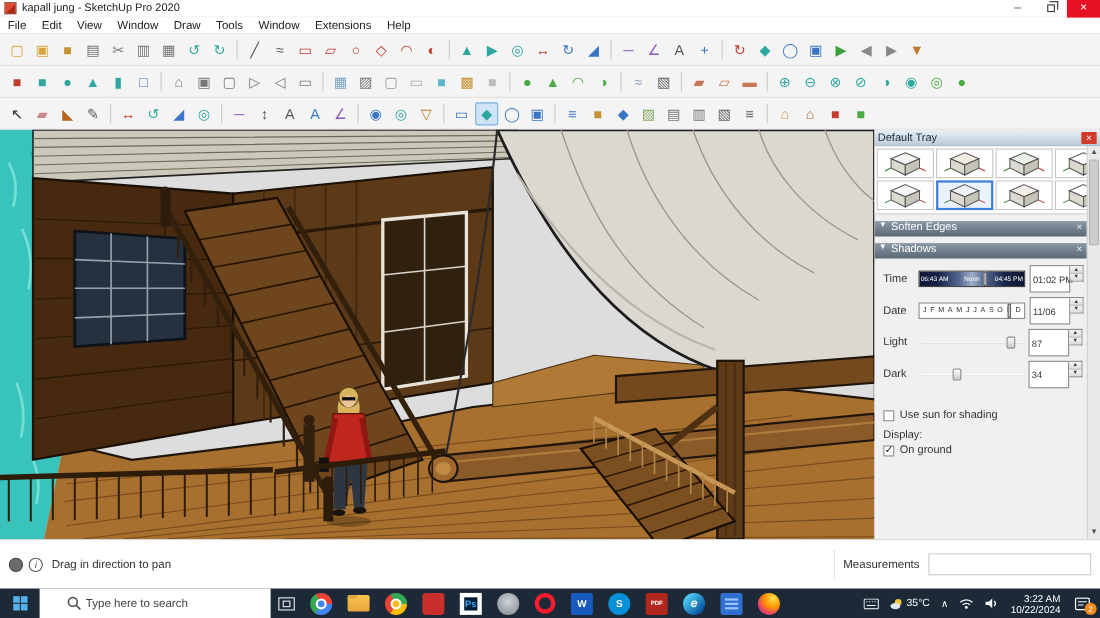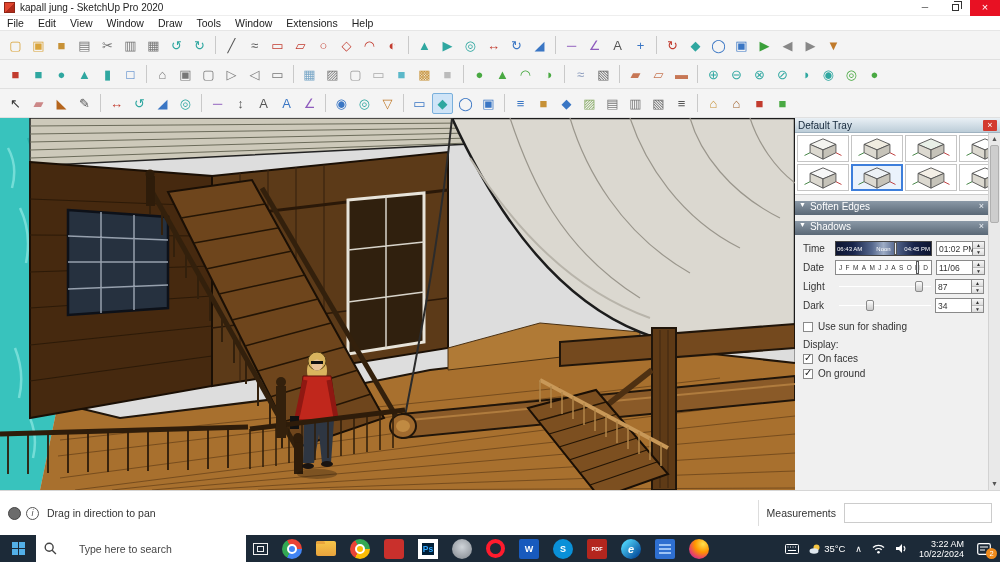--- a/index.html
+++ b/index.html
@@ -65,41 +65,41 @@
 .dd-arrow{margin-left:auto;width:13px;height:13px;background:linear-gradient(#f4f4f4,#dadada);border-left:1px solid #aaa;font-size:7px;display:flex;align-items:center;justify-content:center;color:#333}
 .details-icon{margin-left:auto;width:13px;height:11px;background:#39424e;border:1px solid #222;box-shadow:inset 0 3px 0 #5a6674}
 .lbl{width:28px;flex:none;color:#333}
 .time-strip{position:relative;width:97px;height:15px;border:1px solid #444;flex:none;background:linear-gradient(90deg,#0d1530 0%,#18244a 18%,#56688e 38%,#9eadc6 50%,#56688e 62%,#18244a 82%,#0d1530 100%)}
 .tmark{position:absolute;top:4px;font-size:6px;color:#fff;white-space:nowrap}
 .tmark0{left:1px}.tmark1{left:50%;transform:translateX(-50%)}.tmark2{right:1px}
 .strip-handle{position:absolute;top:0;bottom:0;width:3px;background:#e8ecf2;border:1px solid #555;margin-left:-2px}
 .date-strip{position:relative;width:97px;height:15px;background:#fff;border:1px solid #8a8a8a;display:flex;align-items:center;justify-content:space-between;padding:0 3px;flex:none}
 .dletter{font-size:6.5px;color:#333}
 .spinbox{display:flex;margin-left:auto}
-.spin-val{width:37px;height:15px;background:#fff;border:1px solid #8a8a8a;font-size:8.5px;display:flex;align-items:center;padding-left:2px;white-space:nowrap}
+.spin-val{width:37px;height:25px;background:#fff;border:1px solid #8a8a8a;font-size:8.5px;display:flex;align-items:center;padding-left:2px;white-space:nowrap}
 .spin-btns{width:12px;height:15px;display:flex;flex-direction:column;border:1px solid #8a8a8a;border-left:none}
 .spin-up,.spin-down{flex:1;font-size:5px;line-height:6px;text-align:center;background:linear-gradient(#f6f6f6,#dcdcdc);color:#333}
 .spin-down{border-top:1px solid #bbb}
 .ld-slider{position:relative;height:13px;width:92px;flex:none;margin-left:4px}
 .display-label{padding:5px 0 1px;color:#333}
 
 
 .statusbar{height:45px;background:#fff;display:flex;align-items:center;padding:0 8px;font-size:10.5px;color:#333;border-top:1px solid #d6d6d6}
 .status-geo{width:13px;height:13px;border-radius:50%;background:#6b6b6b;border:1px solid #444;margin-right:5px;flex:none}
 .status-info{width:13px;height:13px;border-radius:50%;border:1px solid #555;color:#555;font-size:9px;display:flex;align-items:center;justify-content:center;font-style:italic;margin-right:8px;flex:none}
 .meas-wrap{margin-left:auto;display:flex;align-items:center;gap:8px}
 .meas-divider{width:1px;height:26px;background:#ddd}
 .meas-input{width:148px;height:20px;border:1px solid #ccc;background:#fff;font-family:inherit}
 
 
 .taskbar{height:27px;background:#1c2a38;display:flex;align-items:center;color:#fff}
 .start{width:36px;height:27px;display:flex;align-items:center;justify-content:center;flex:none}
 .win-logo{width:13px;height:13px;display:grid;grid-template-columns:6px 6px;grid-template-rows:6px 6px;gap:1px}
 .win-logo span{background:#53b0e8}
-.search-wrap{width:210px;height:27px;background:#fff;display:flex;align-items:center;padding-left:8px;gap:22px;flex:none}
+.search-wrap{width:210px;height:27px;background:#fff;display:flex;align-items:center;padding-left:25px;gap:4px;flex:none}
 .search-input{border:none;outline:none;font-size:10.5px;color:#333;width:168px;font-family:inherit;background:transparent}
 .search-input::placeholder{color:#444}
 .apps{display:flex;align-items:center}
 .app{width:20px;height:20px;margin:0 7px;display:flex;align-items:center;justify-content:center;font-weight:bold;font-size:9px;color:#fff;flex:none;position:relative}
 .app-taskview{width:15px;height:12px;border:1px solid #eee;background:transparent}
 .app-taskview::after{content:"";position:absolute;left:3px;top:2px;right:3px;bottom:2px;border:1px solid #eee}
 .app-chrome{border-radius:50%;background:conic-gradient(from -30deg,#ea4335 0 120deg,#4285f4 0 240deg,#34a853 0 360deg)}
 .app-chrome::after{content:"";position:absolute;inset:5px;background:#4285f4;border:2px solid #fff;border-radius:50%}
 .app-chrome2{border-radius:50%;background:conic-gradient(from 90deg,#fbbc05 0 120deg,#ea4335 0 240deg,#34a853 0 360deg)}
 .app-chrome2::after{content:"";position:absolute;inset:5px;background:#fbbc05;border:2px solid #fff;border-radius:50%}
@@ -546,29 +546,25 @@
             <span class="slider-handle" style="left: 34%;"></span>
           </span>
           <span class="spinbox">
             <span class="spin-val">34</span>
             <span class="spin-btns">
                 <span class="spin-up">▲</span>
                 <span class="spin-down">▼</span>
               </span>
           </span>
         </div>
-        <div class="cb-row" style="margin-top:4px">
+        <div class="cb-row" style="margin-top:15px">
           <span class="checkbox"></span>
           <span>Use sun for shading</span>
         </div>
         <div class="display-label">Display:</div>
-        <div class="cb-row">
-          <span class="checkbox checked"></span>
-          <span>On faces</span>
-        </div>
         <div class="cb-row">
           <span class="checkbox checked"></span>
           <span>On ground</span>
         </div>
       </div>
     </div>
     <div class="tray-scrollbar">
       <span class="scroll-btn">▲</span>
       <span class="scroll-thumb"></span>
       <span class="scroll-spacer"></span>

